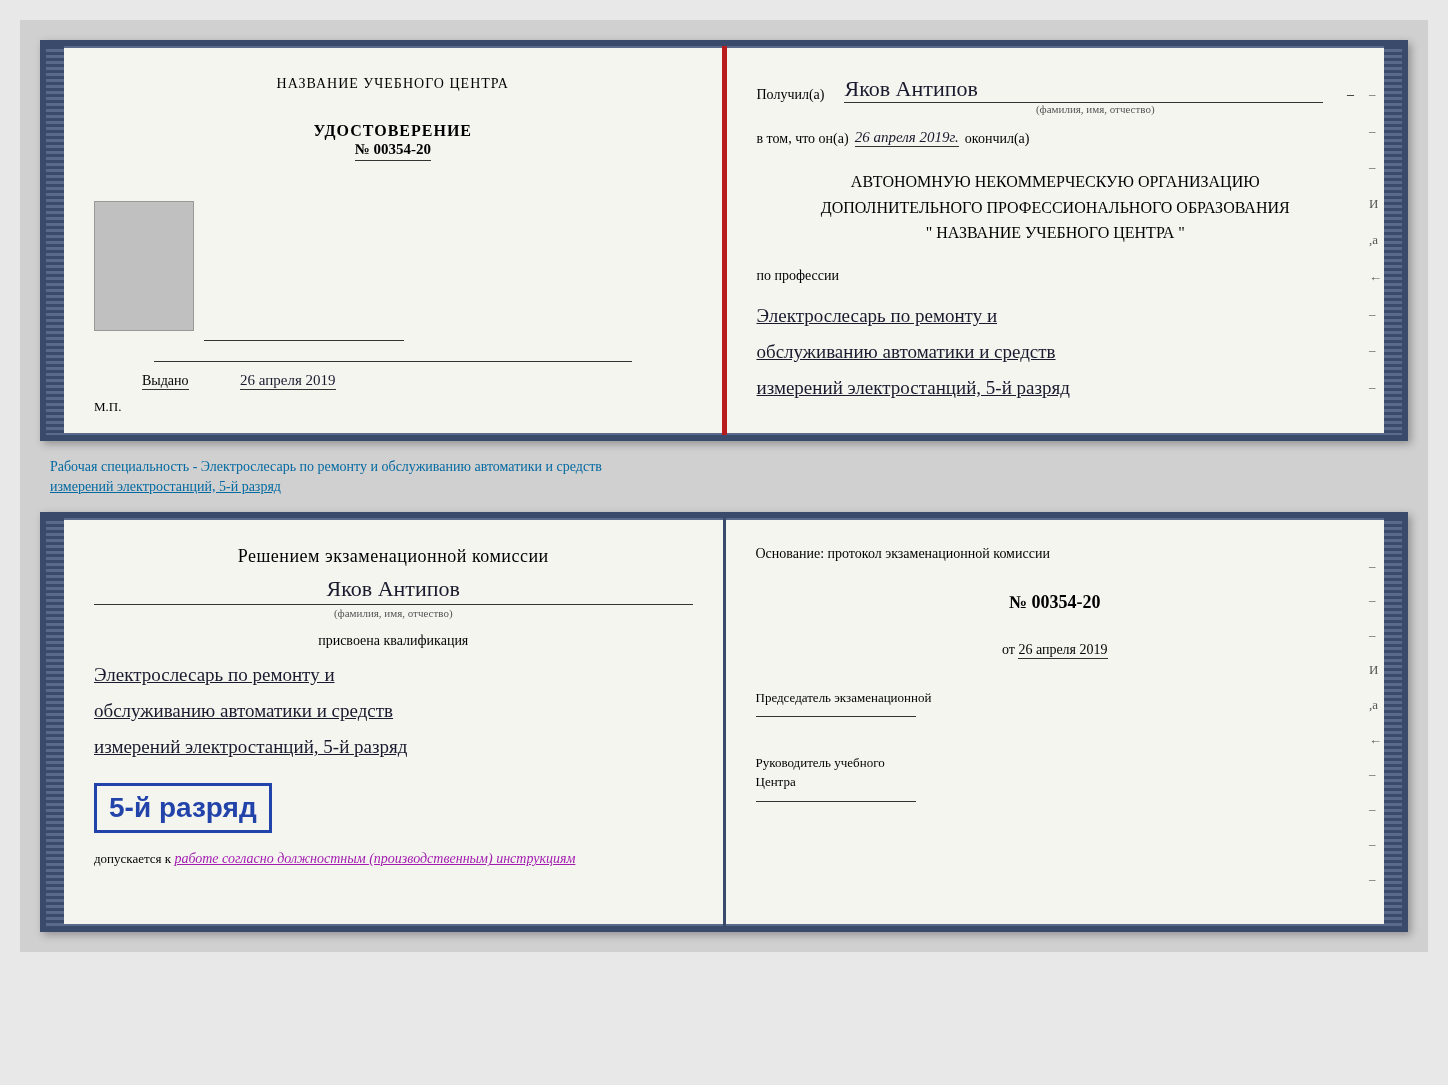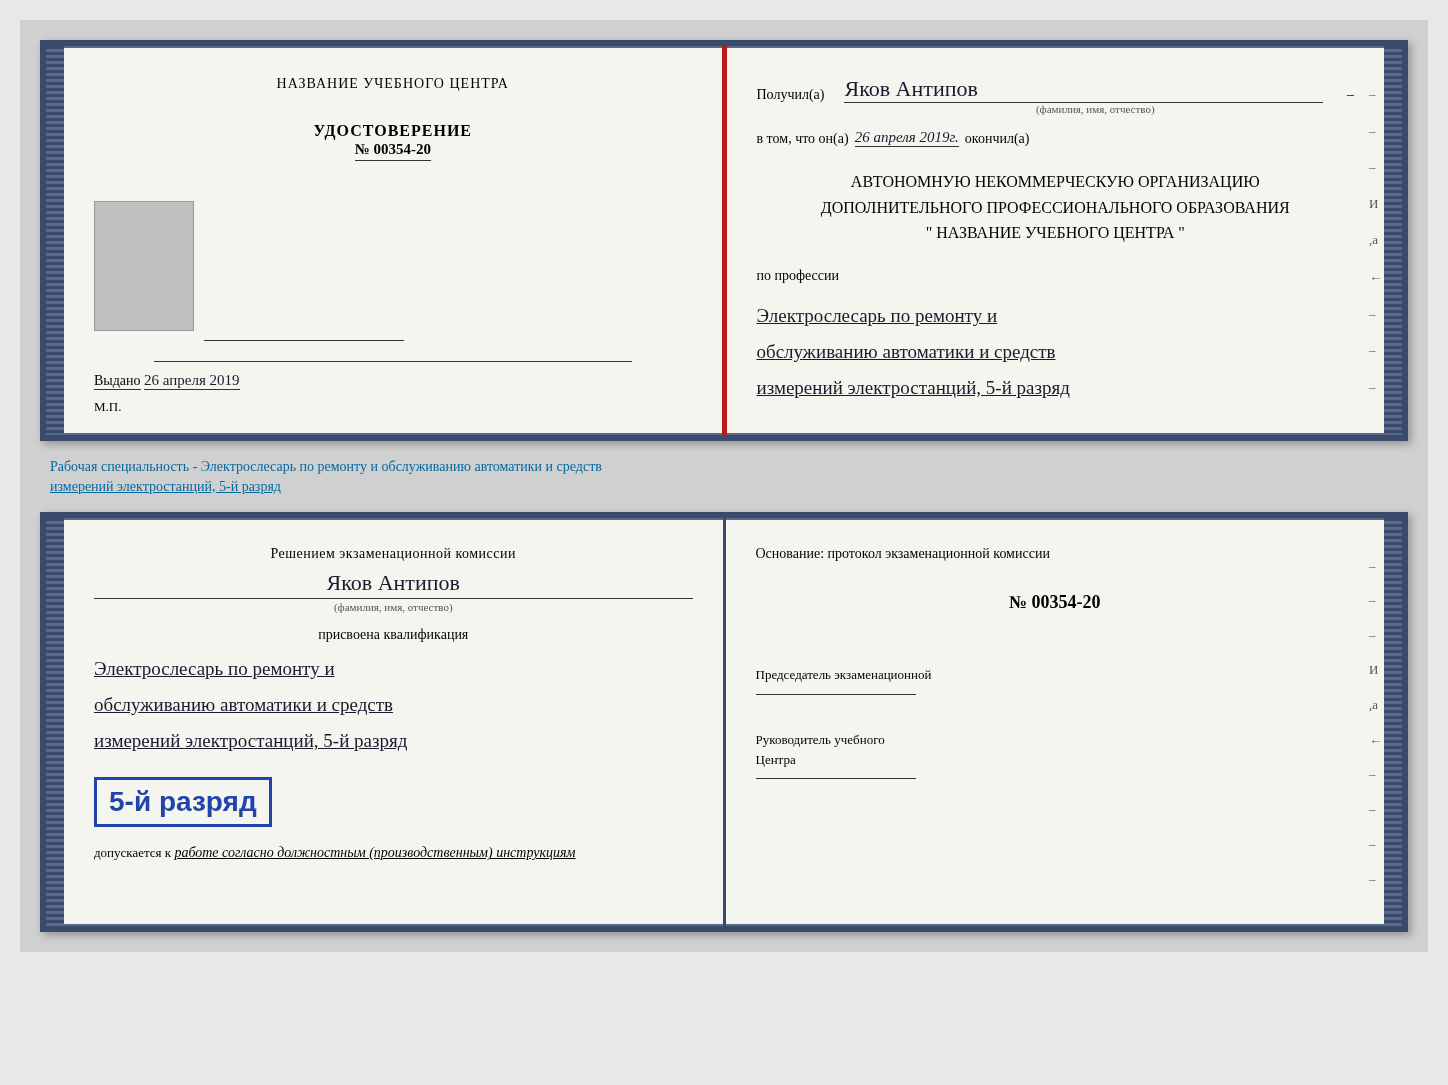--- a/index.html
+++ b/index.html
@@ -94,20 +94,21 @@
     }
 
     .vydano-line {
       font-size: 14px;
       margin-top: auto;
       align-self: flex-start;
     }
     .vydano-line span {
       border-bottom: 1px solid #333;
       padding-bottom: 1px;
+      margin-left: 48px;
     }
 
     .mp-line {
       font-size: 13px;
       margin-top: 10px;
       align-self: flex-start;
     }
 
     .org-block {
       font-size: 16px;
@@ -140,21 +141,21 @@
       flex: 1;
       padding: 25px 30px 20px 30px;
       position: relative;
     }
 
     .bottom-left {
       border-right: 3px solid #3a4a6b;
     }
 
     .resheniem-title {
-      font-size: 14px;
+      font-size: 18px;
       text-align: center;
       letter-spacing: 0.5px;
       line-height: 1.5;
     }
 
     .fio-handwritten {
       font-family: 'Segoe Script', 'Brush Script MT', cursive;
       font-size: 22px;
       color: #1a1a2e;
       text-align: center;
@@ -198,21 +199,21 @@
 
     .dopuskaetsya {
       font-size: 13px;
       margin-top: 6px;
     }
     .dopuskaetsya .italic-hand {
       font-family: 'Segoe Script', 'Brush Script MT', cursive;
       font-style: italic;
       font-size: 14px;
       text-decoration: underline;
-      color: #000000;
+      color: #a21caf;
     }
 
     
     .osnovanie-block {
       font-size: 14px;
       line-height: 1.6;
     }
     .osnovanie-block .proto-num {
       font-weight: bold;
       font-size: 16px;
@@ -359,20 +360,24 @@
         <span class="italic-hand">работе согласно должностным (производственным) инструкциям</span>
       </div>
     </div>
 
     <div class="bottom-right">
       <div class="osnovanie-block">
         <div>Основание: протокол экзаменационной комиссии</div>
         <br>
         <div class="proto-num" style="text-align:center; font-size:18px; font-weight:bold;">№ 00354-20</div>
         <br>
+        <div style="text-align:center;">
+          <span>от</span>
+          <span style="border-bottom:1px solid #333; padding-bottom:1px;">26 апреля 2019</span>
+        </div>
       </div>
 
       <div class="sign-block">
         <div>Председатель экзаменационной</div>
         <div class="sign-line"></div>
       </div>
 
       <div class="sign-block">
         <div>Руководитель учебного</div>
         <div>Центра</div>

